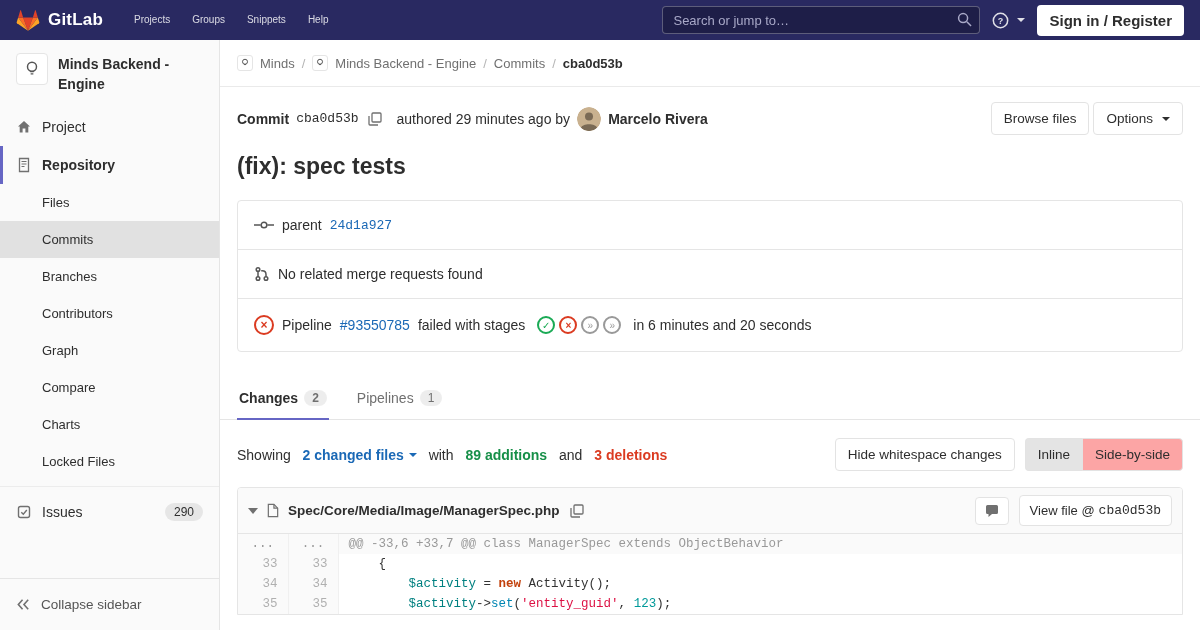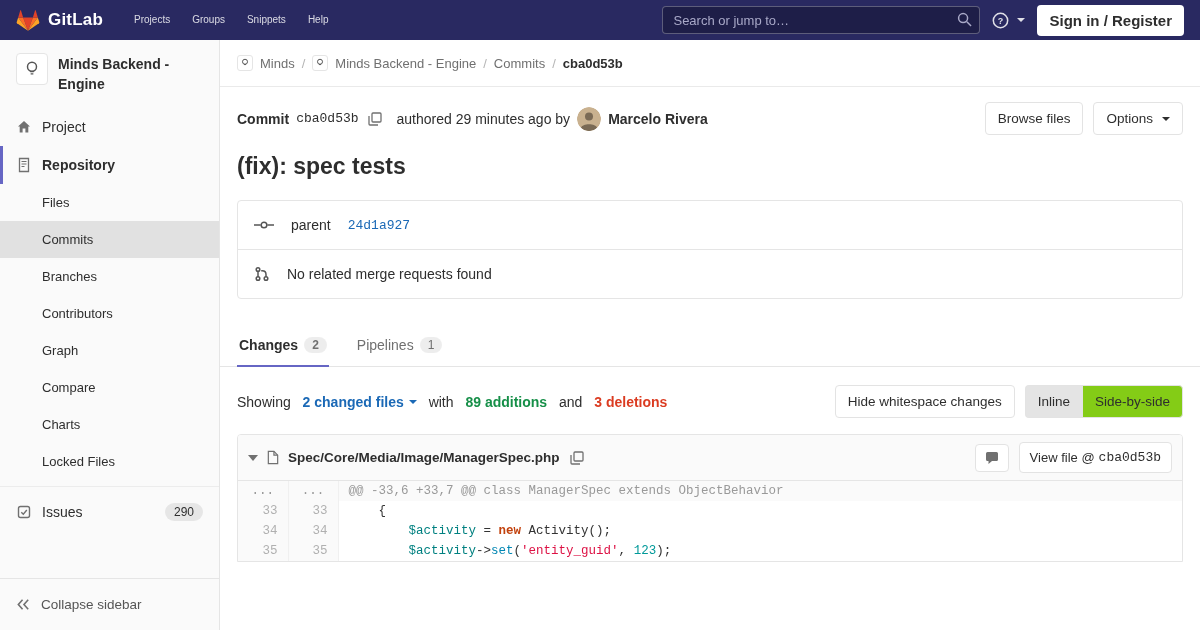--- a/index.html
+++ b/index.html
@@ -67,28 +67,28 @@
   .crumb.current { color:#2e2e2e; font-weight:700; }
 
   .commit-row { display:flex; align-items:center; padding:15px 17px 10px; gap:7px; }
   .commit-label { font-weight:700; }
   .commit-sha { font-size:13px; }
   .icon-only-btn { background:none; border:0; color:#707070; display:inline-flex; padding:2px; }
   .icon-only-btn svg { width:14px; height:14px; }
   .authored { margin-left:6px; }
   .author-avatar { width:24px; height:24px; border-radius:50%; overflow:hidden; display:inline-flex; flex-shrink:0; }
   .author-name { font-weight:700; }
-  .commit-actions { margin-left:auto; display:flex; gap:10px;align-items:center; }
+  .commit-actions { margin-left:auto; display:flex; gap:4px;align-items:center; }
   .btn { display:inline-flex; align-items:center; gap:4px; background:#fff; border:1px solid #e3e3e3;
     border-radius:4px; padding:8px 12px; font-size:13.5px; color:#2e2e2e; }
 
   .commit-title { font-size:23px; font-weight:700; margin:8px 17px 20px; color:#2e2e2e; }
 
   .info-box { margin:0 17px; border:1px solid #e5e5e5; border-radius:4px; }
-  .info-row { display:flex; align-items:center; gap:17px; padding:16px; font-size:14px; }
+  .info-row { display:flex; align-items:center; gap:8px; padding:16px; font-size:14px; }
   .info-row + .info-row { border-top:1px solid #e5e5e5; }
   .info-row > svg { width:20px; height:14px; color:#555; flex-shrink:0; }
   .mr-icon-svg { width:16px !important; height:16px !important; }
   .sha-link { color:#1b69b6; font-size:13px; }
   .pipeline-link { color:#1b69b6; }
 
   .circle-icon { border-radius:50%; display:inline-flex; align-items:center; justify-content:center;
     font-weight:bold; background:#fff; flex-shrink:0; }
   .status-icon-lg { width:20px; height:20px; border:2px solid #db3b21; color:#db3b21; font-size:12px; }
   .mini-graph { display:inline-flex; gap:4px; margin:0 4px; align-items:center; }
@@ -105,21 +105,21 @@
     border-bottom:2px solid transparent; margin-bottom:-1px; }
   .tab.active { color:#2e2e2e; font-weight:600; border-bottom-color:#6666c4; }
   .badge { background:rgba(0,0,0,.07); border-radius:10px; padding:1px 8px; font-size:12px; color:#707070; }
 
   .summary-row { display:flex; align-items:center; padding:18px 17px 14px; gap:4px; }
   .files-dropdown { color:#1b69b6; font-weight:700; display:inline-flex; align-items:center; }
   .additions { color:#168f48; font-weight:700; }
   .deletions { color:#db3b21; font-weight:700; }
   .summary-actions { margin-left:auto; display:flex; gap:10px; align-items:center; }
   .segmented { display:inline-flex; }
-  .seg { background:#84cc16; border:1px solid #e3e3e3; padding:8px 12px; font-size:13.5px; color:#2e2e2e; }
+  .seg { background:#fca5a5; border:1px solid #e3e3e3; padding:8px 12px; font-size:13.5px; color:#2e2e2e; }
   .seg:first-child { border-radius:4px 0 0 4px; border-right:0; }
   .seg:last-child { border-radius:0 4px 4px 0; }
   .seg.active { background:#e4e4e4; }
 
   .diff-card { margin:2px 17px 0; border:1px solid #e5e5e5; border-radius:4px 4px 0 0; overflow:hidden; }
   .diff-header { background:#fafafa; border-bottom:1px solid #e5e5e5; display:flex; align-items:center;
     gap:8px; padding:7px 10px; }
   .caret-down { width:0; height:0; border-left:5px solid transparent; border-right:5px solid transparent;
     border-top:6px solid #707070; display:inline-block; }
   .file-icon-svg { width:14px; height:15px; color:#707070; }
@@ -299,20 +299,33 @@
       </div>
       <div class="info-row">
         <svg class="mr-icon-svg" viewBox="0 0 16 16">
           <circle cx="4" cy="3.5" r="1.8" fill="none" stroke="currentColor" stroke-width="1.5"></circle>
           <circle cx="4" cy="12.5" r="1.8" fill="none" stroke="currentColor" stroke-width="1.5"></circle>
           <circle cx="12" cy="12.5" r="1.8" fill="none" stroke="currentColor" stroke-width="1.5"></circle>
           <path d="M4 5.3 v5.4 M12 10.7 V8.5 c0-2.2-1.6-3.7-3.8-3.7 H7.2" fill="none" stroke="currentColor" stroke-width="1.5"></path>
         </svg>
         <span>No related merge requests found</span>
       </div>
+      <div class="info-row">
+        <span class="circle-icon status-icon-lg icon-x"></span>
+        <span>Pipeline</span>
+        <a class="pipeline-link">#93550785</a>
+        <span>failed with stages</span>
+        <span class="mini-graph">
+            <span class="circle-icon stage-icon stage-success icon-check"></span>
+            <span class="circle-icon stage-icon stage-failed icon-x"></span>
+            <span class="circle-icon stage-icon stage-skipped icon-skip"></span>
+            <span class="circle-icon stage-icon stage-skipped icon-skip"></span>
+          </span>
+        <span>in 6 minutes and 20 seconds</span>
+      </div>
     </div>
 
     <div class="tabs">
       <a class="tab active">
         <span>Changes</span>
         <span class="badge">2</span>
       </a>
       <a class="tab">
         <span>Pipelines</span>
         <span class="badge">1</span>

